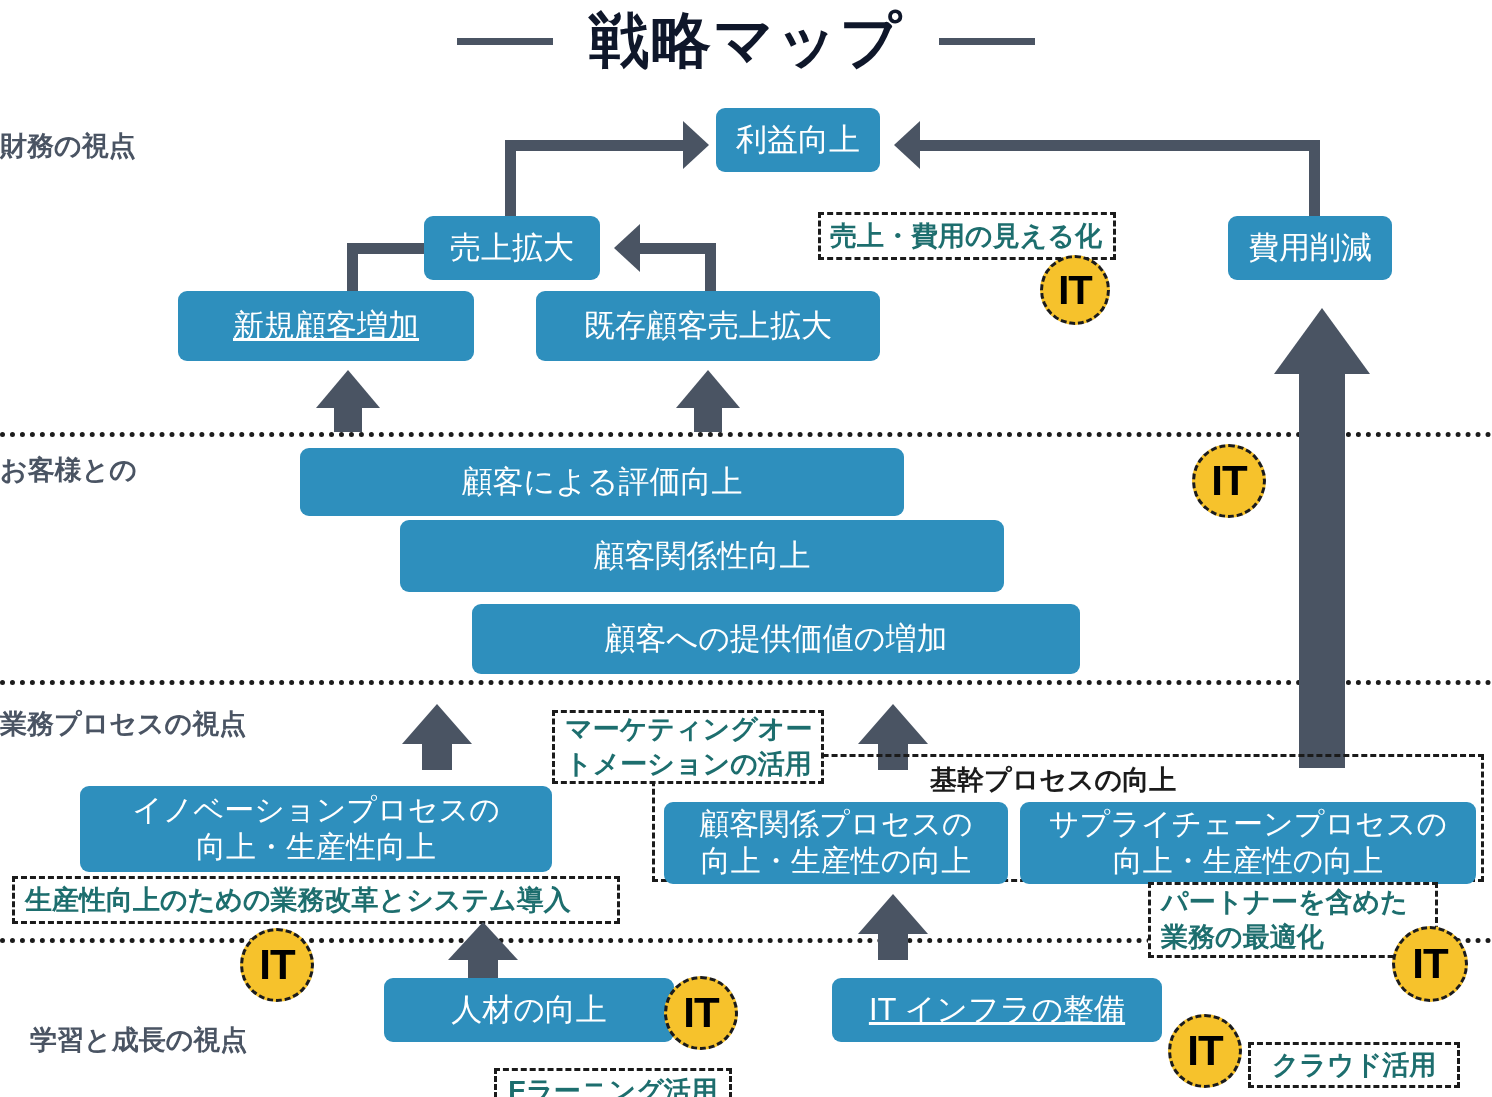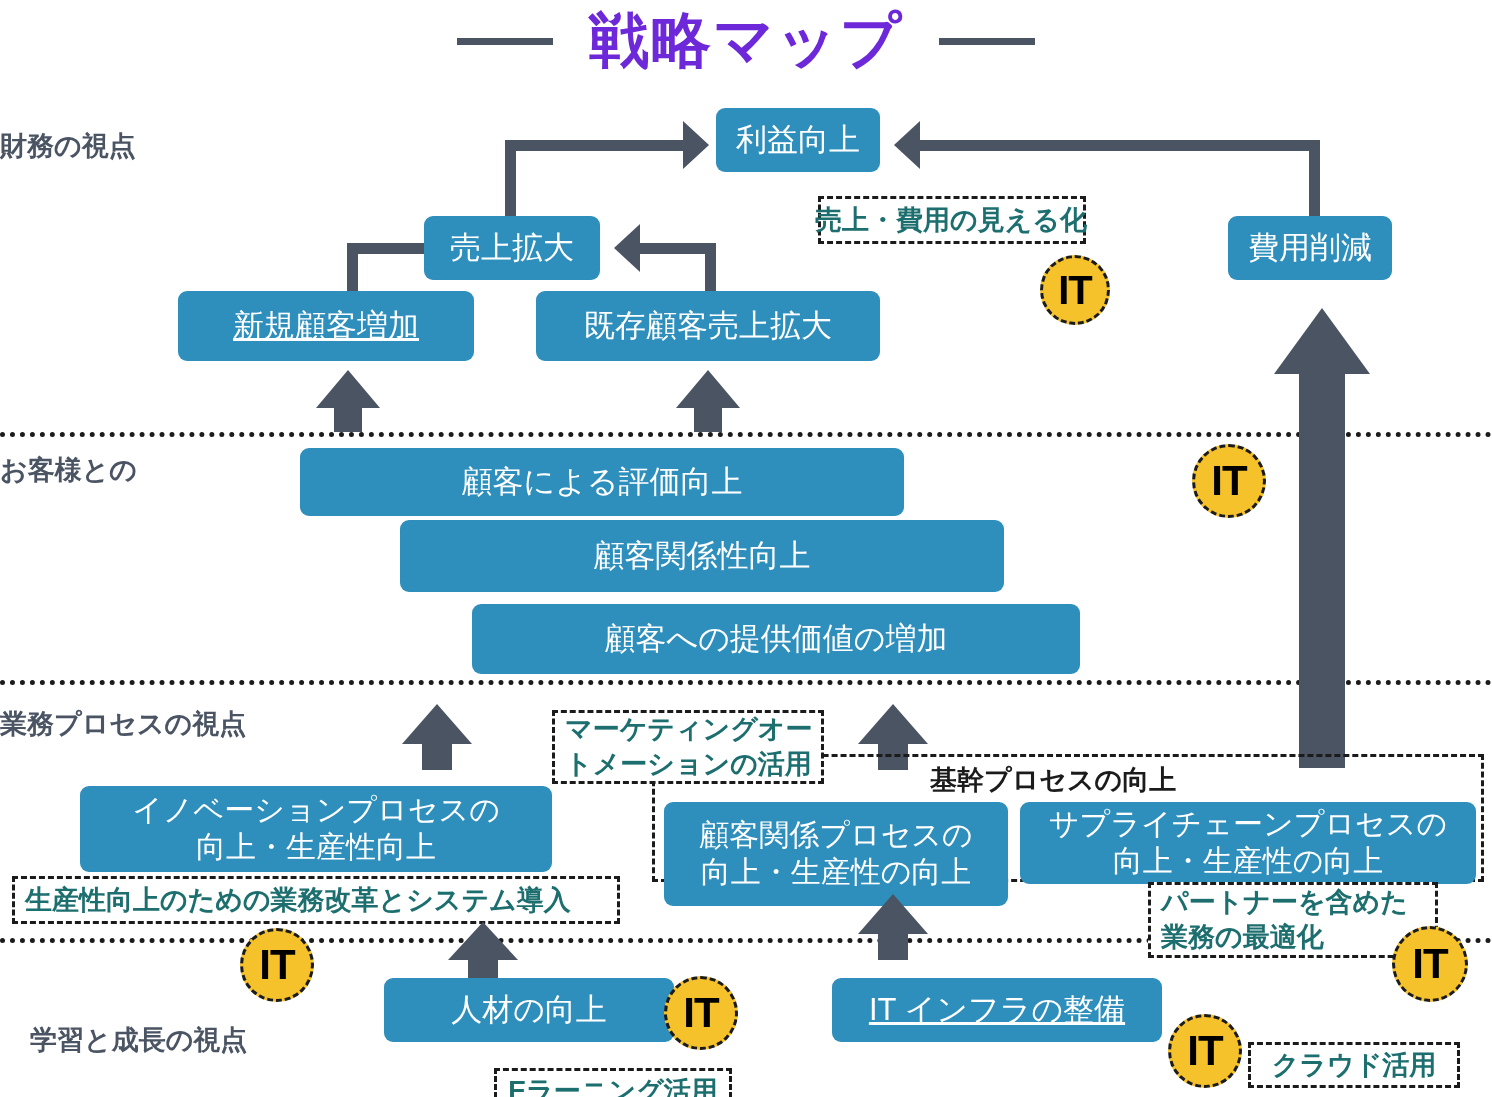--- a/index.html
+++ b/index.html
@@ -3,21 +3,21 @@
 <meta charset="utf-8">
 <style>
   html,body{margin:0;padding:0;background:#ffffff;}
   body{font-family:"Liberation Sans","DejaVu Sans",sans-serif;}
   #stage{position:relative;width:1492px;height:1097px;background:#ffffff;overflow:hidden;}
 
   
   .title-wrap{position:absolute;left:0;top:2px;width:1492px;height:78px;
     display:flex;align-items:center;justify-content:center;gap:36px;}
   .title-dash{width:96px;height:7px;background:#4a5463;}
-  .title-text{font-size:60px;font-weight:700;color:#6d28d9;letter-spacing:2px;
+  .title-text{font-size:60px;font-weight:700;color:#0f172a;letter-spacing:2px;
     white-space:nowrap;line-height:1;}
 
   
   .divider{position:absolute;left:0;width:1492px;height:0;
     border-top:5px dotted #1b1b1b;}
 
   
   .persp-label{position:absolute;font-size:27px;font-weight:700;color:#4a5463;
     white-space:nowrap;}
 
@@ -102,21 +102,21 @@
   <div class="bx t31" style="left:716px;top:108px;width:164px;height:64px;">利益向上</div>
 
   <div class="bx t31" style="left:424px;top:216px;width:176px;height:64px;">売上拡大</div>
 
   <div class="bx t31" style="left:1228px;top:216px;width:164px;height:64px;">費用削減</div>
 
   <div class="bx t31" style="left:178px;top:291px;width:296px;height:70px;text-decoration:underline;">新規顧客増加</div>
 
   <div class="bx t31" style="left:536px;top:291px;width:344px;height:70px;">既存顧客売上拡大</div>
 
-  <div class="ann c t27" style="left:818px;top:196px;width:268px;height:48px;padding-left:8px;">売上・費用の見える化</div>
+  <div class="ann c t27" style="left:818px;top:212px;width:298px;height:48px;padding-left:8px;">売上・費用の見える化</div>
   <div class="it" style="left:1040px;top:255px;width:70px;height:70px;font-size:40px;">IT</div>
 
   <div class="fat" style="left:316px;top:370px;width:64px;height:62px;--hw:32px;--hh:38px;">
     <div class="head" style="left:0;top:0;"></div>
     <div class="stem" style="left:18px;top:38px;width:28px;height:24px;"></div>
   </div>
   <div class="fat" style="left:676px;top:370px;width:64px;height:62px;--hw:32px;--hh:38px;">
     <div class="head" style="left:0;top:0;"></div>
     <div class="stem" style="left:18px;top:38px;width:28px;height:24px;"></div>
   </div>
@@ -145,21 +145,21 @@
 
   <div class="grp" style="left:652px;top:754px;width:832px;height:128px;"></div>
   <div class="grp-label" style="left:924px;top:762px;">基幹プロセスの向上</div>
 
   <div class="ann t27" style="left:552px;top:710px;width:272px;height:74px;line-height:1.3;">マーケティングオー
 トメーションの活用</div>
 
   <div class="bx t30" style="left:80px;top:786px;width:472px;height:86px;white-space:pre;">イノベーションプロセスの
 向上・生産性向上</div>
 
-  <div class="bx t30" style="left:664px;top:802px;width:344px;height:104px;white-space:pre;">顧客関係プロセスの
+  <div class="bx t30" style="left:664px;top:802px;width:344px;height:82px;white-space:pre;">顧客関係プロセスの
 向上・生産性の向上</div>
 
   <div class="bx t30" style="left:1020px;top:802px;width:456px;height:82px;white-space:pre;">サプライチェーンプロセスの
 向上・生産性の向上</div>
 
   <div class="ann t27" style="left:12px;top:876px;width:608px;height:48px;">生産性向上のための業務改革とシステム導入</div>
   <div class="it" style="left:240px;top:928px;width:74px;height:74px;font-size:42px;">IT</div>
 
   <div class="ann t27" style="left:1148px;top:882px;width:290px;height:76px;line-height:1.3;">パートナーを含めた
 業務の最適化</div>

